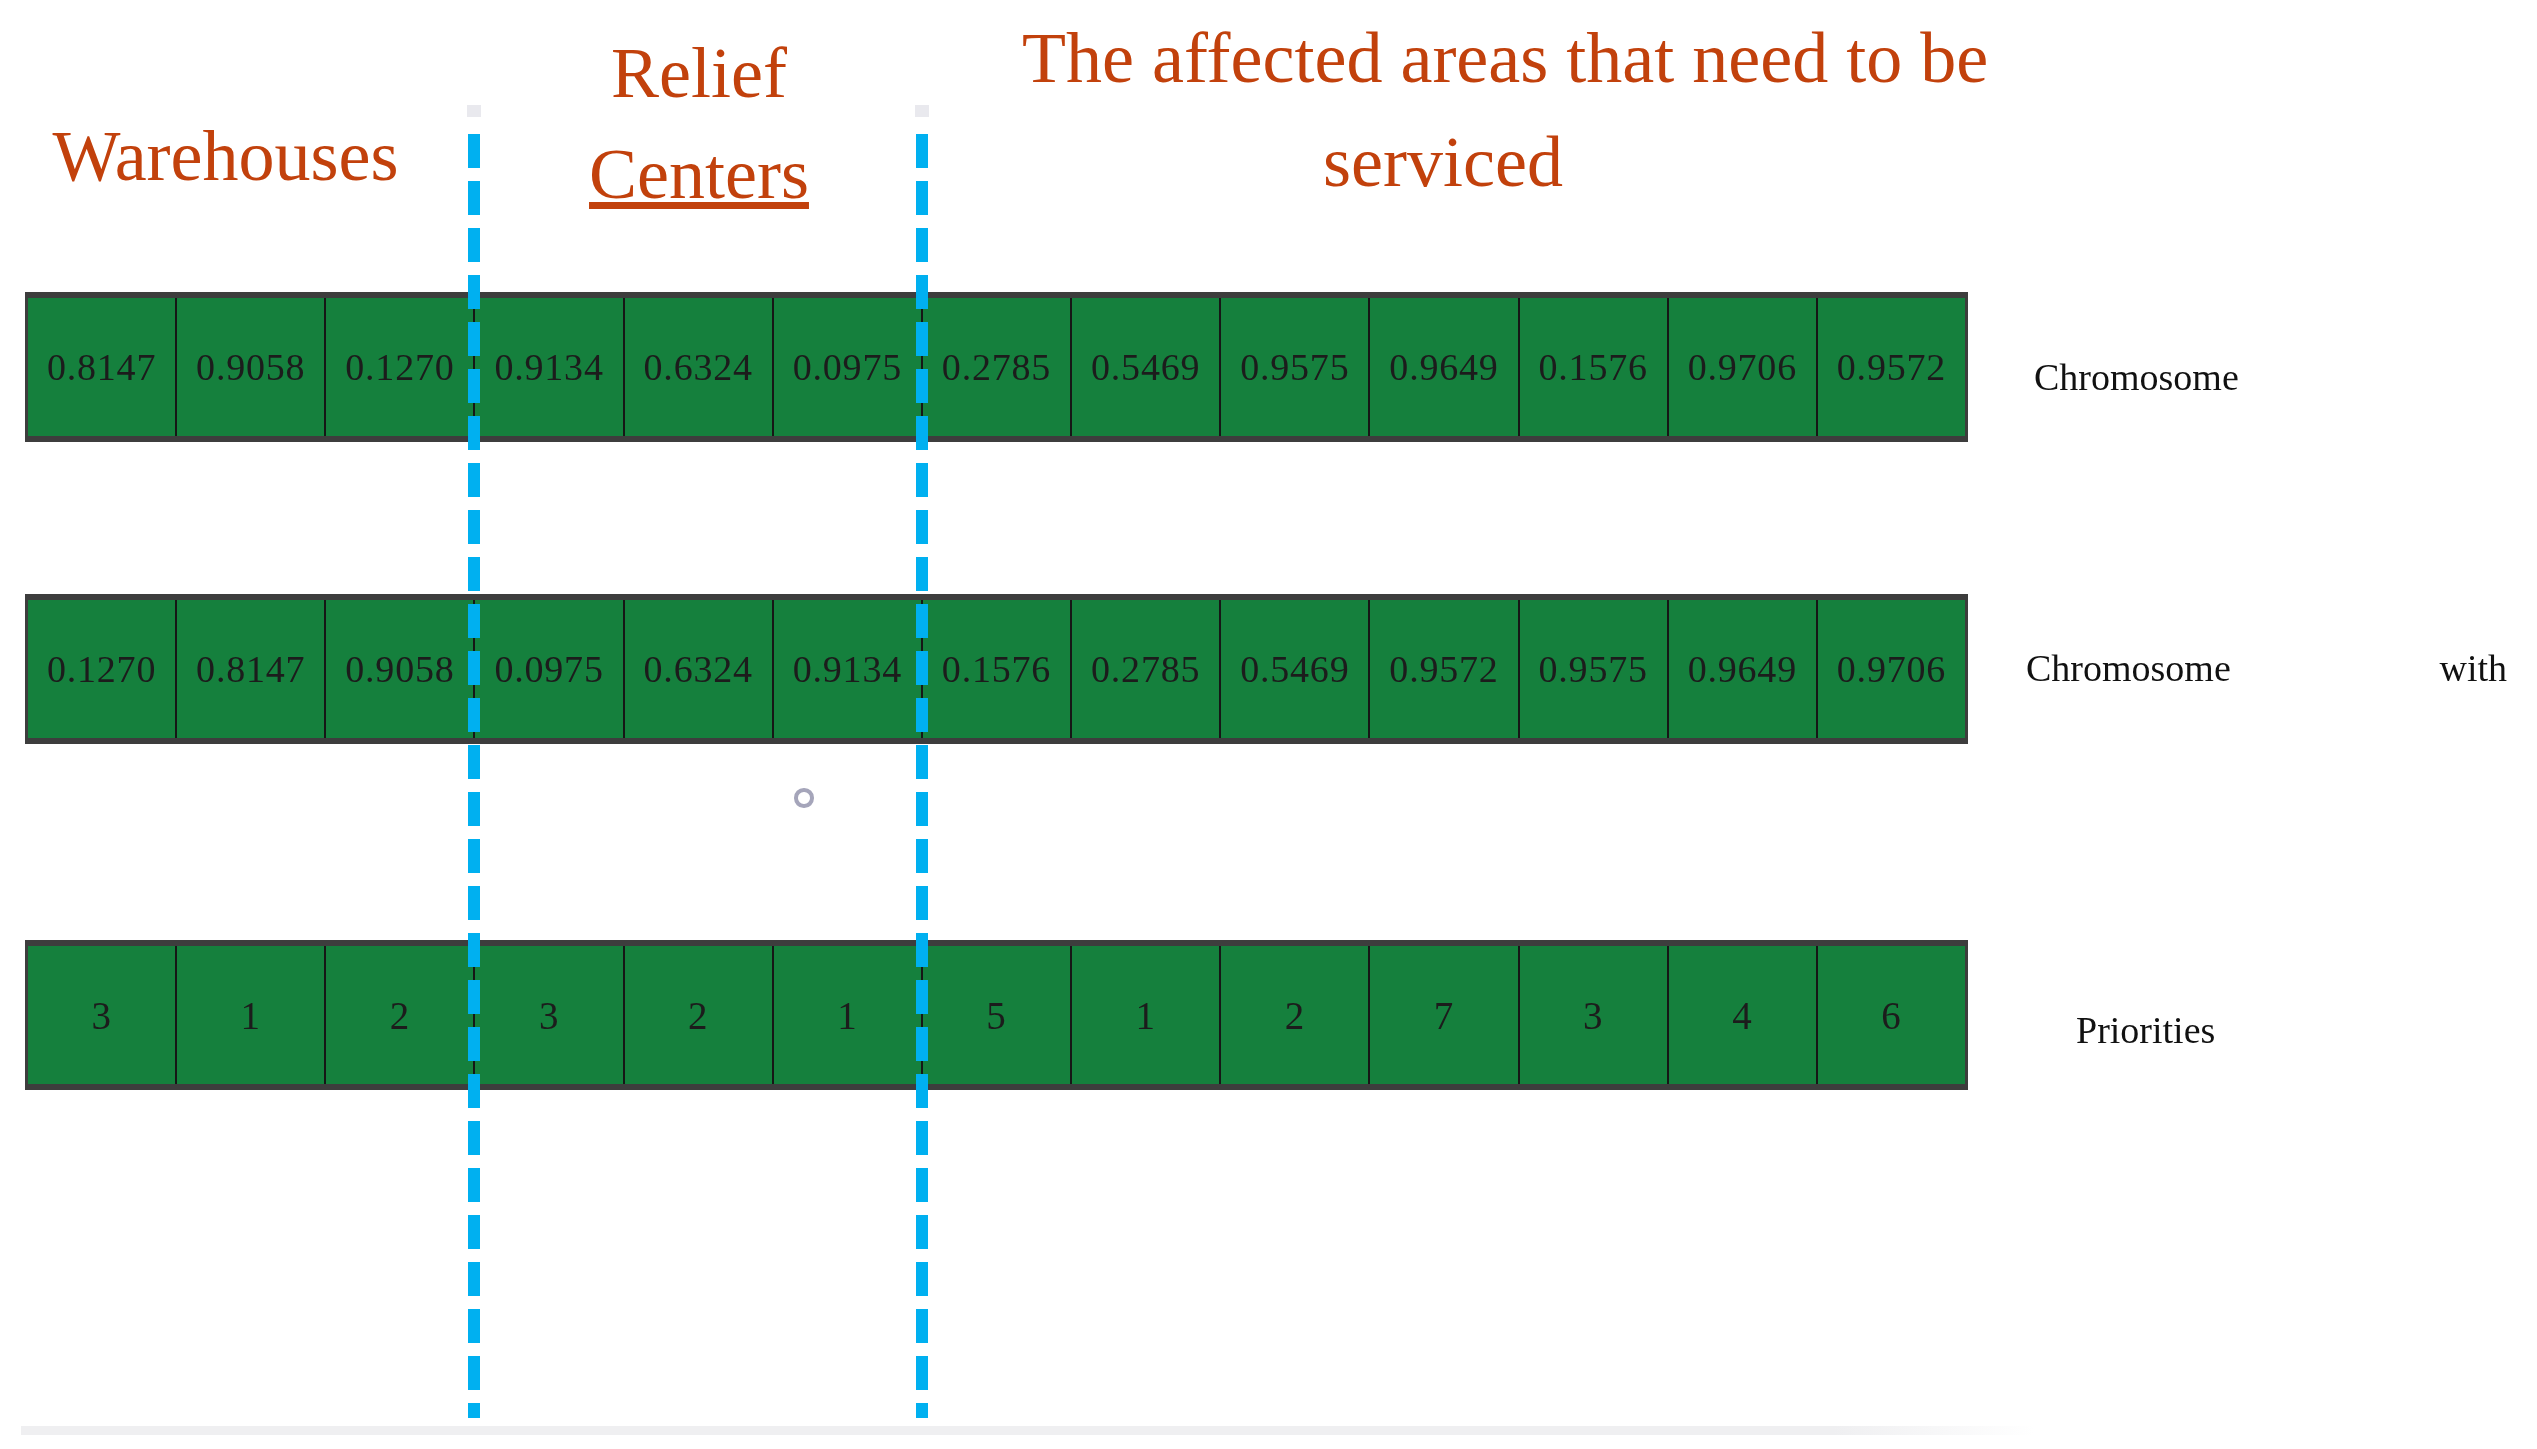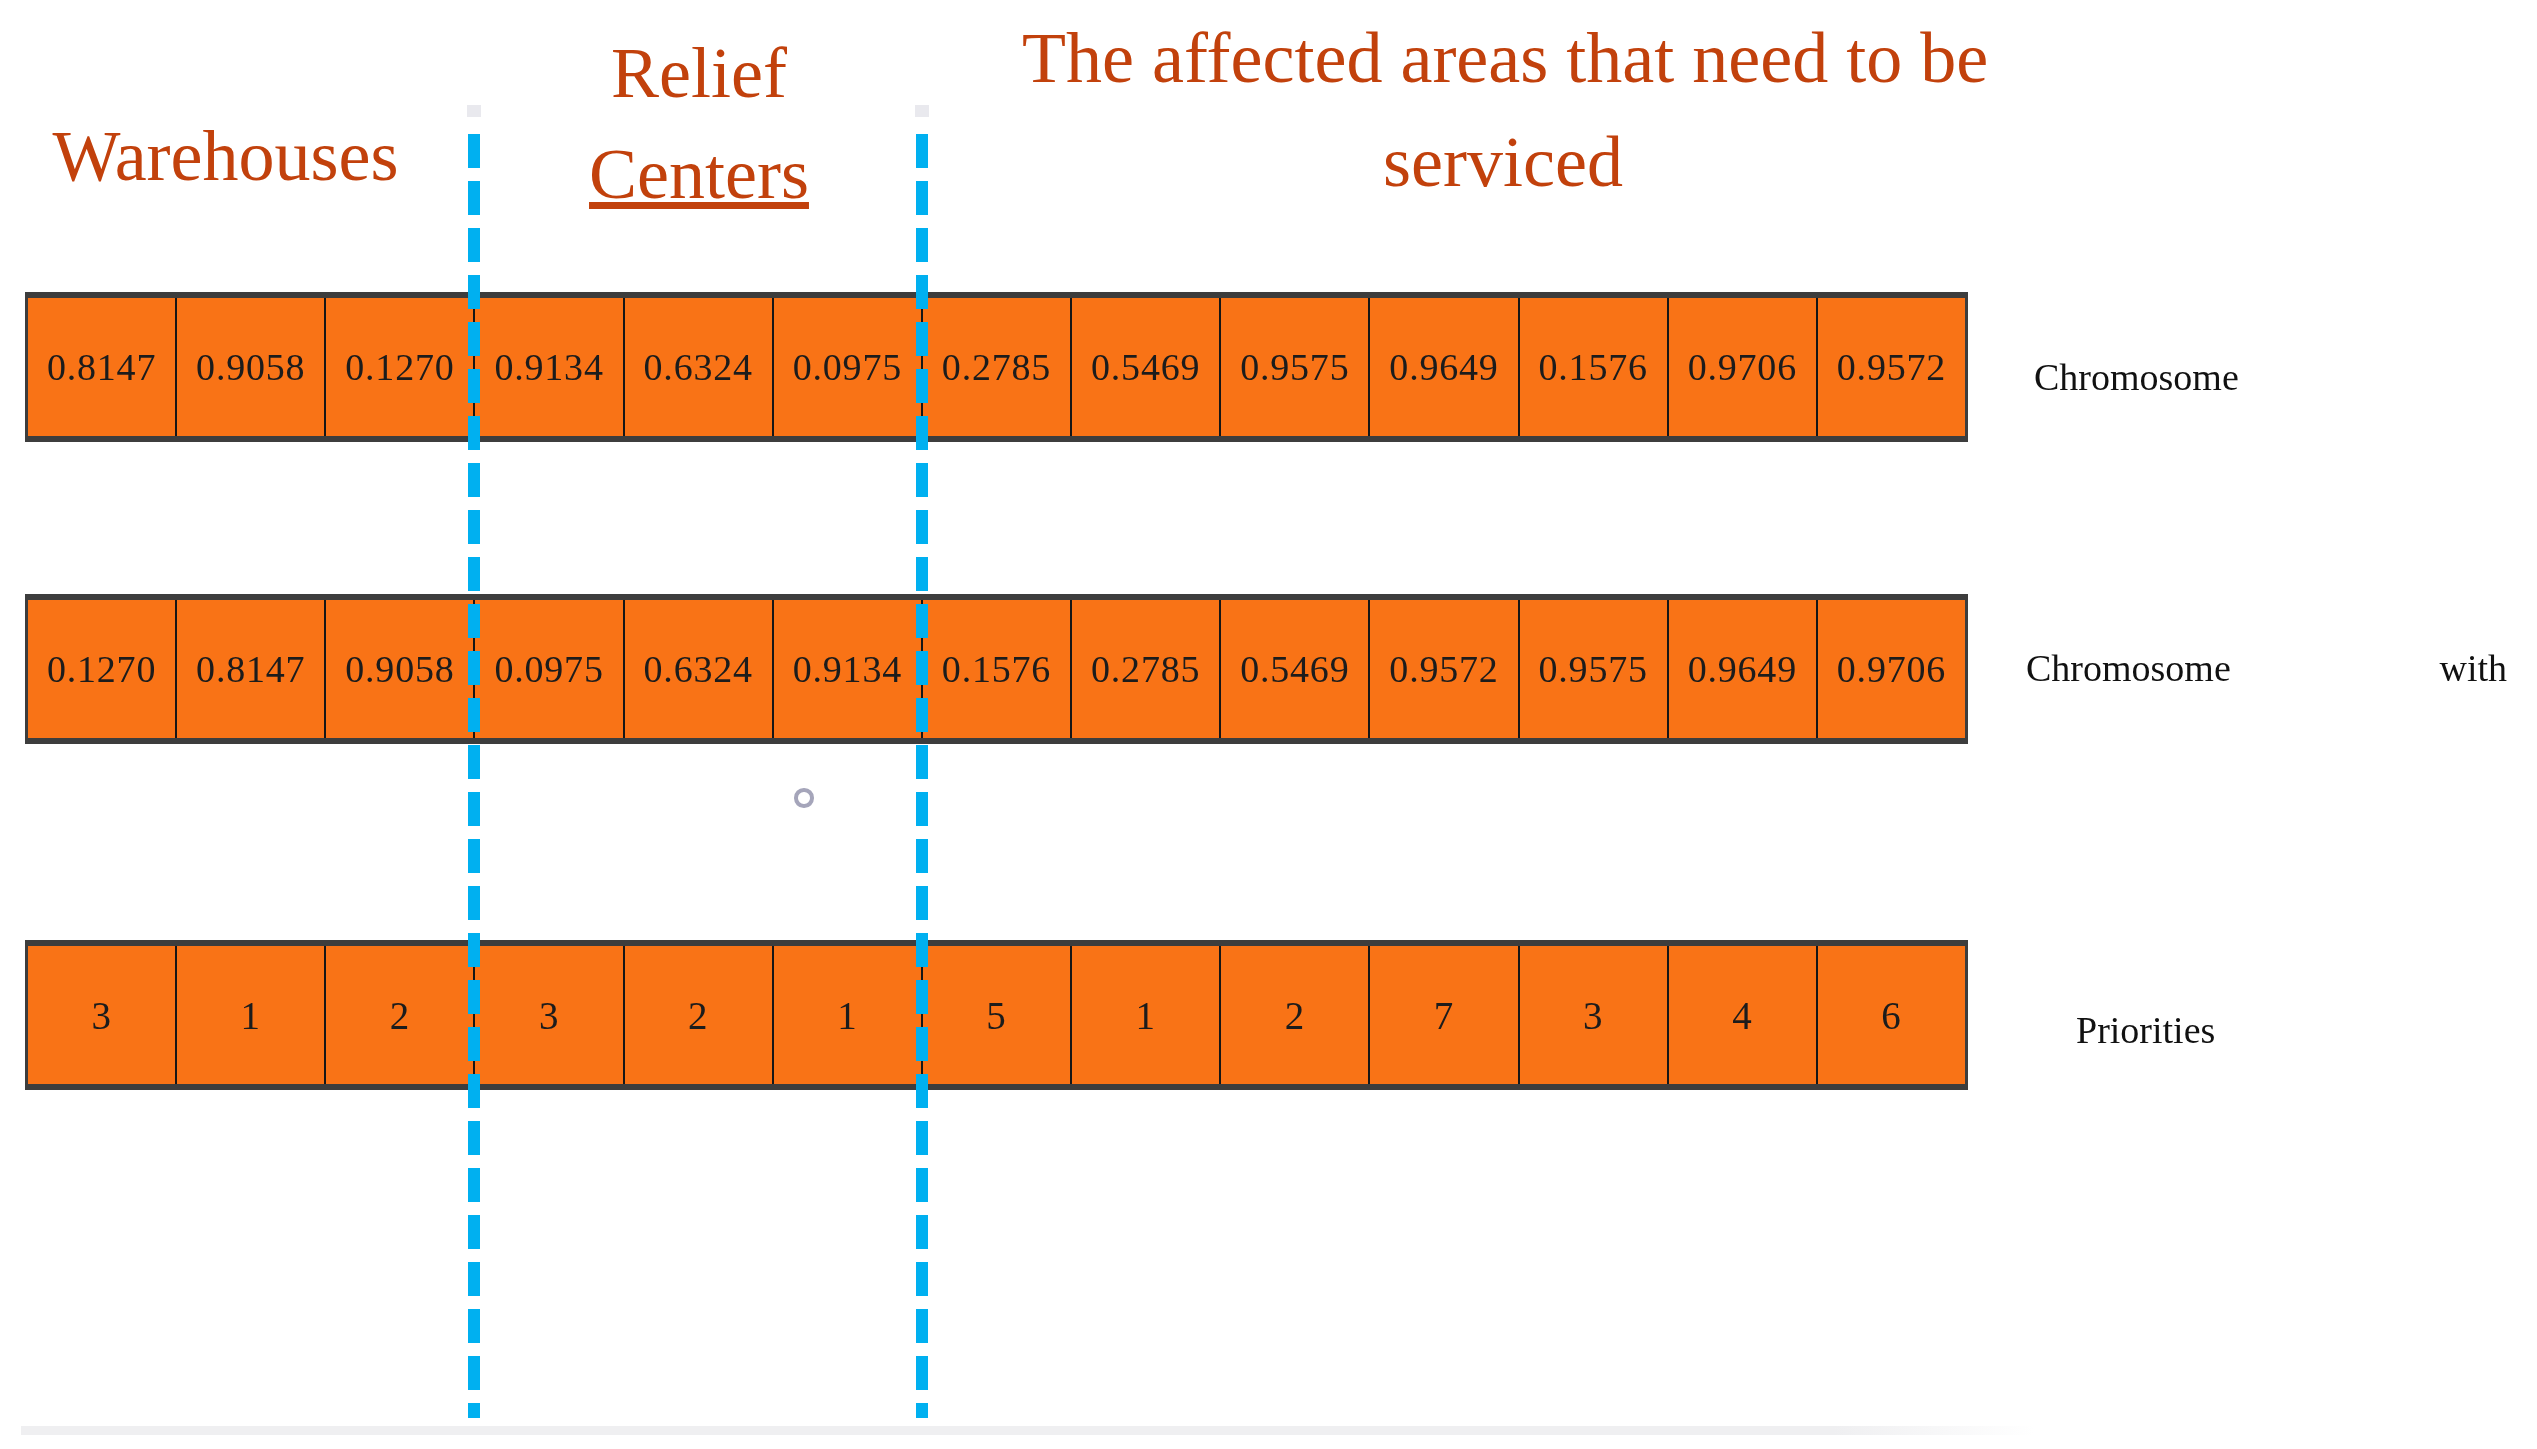--- a/index.html
+++ b/index.html
@@ -23,30 +23,30 @@
     font-size: 72px;
     line-height: 60px;
     text-align: center;
     white-space: nowrap;
     color: #c2410c;
   }
   .lbl-warehouses   { left: 30px;   top: 126px; width: 391px;  }
   .lbl-relief       { left: 511px;  top: 43px;  width: 376px;  }
   .lbl-centers      { left: 511px;  top: 144px; width: 376px; text-decoration: underline;  }
   .lbl-affected-1   { left: 1022px; top: 28px;  width: 842px; }
-  .lbl-affected-2   { left: 1082px; top: 132px; width: 842px; }
+  .lbl-affected-2   { left: 1022px; top: 132px; width: 842px; }
 
   
   .gene-row {
     position: absolute;
     left: 25px;
     width: 1943px;
     height: 150px;
     box-sizing: border-box;
-    background: #f97316;
+    background: #15803d;
     border: solid #3d3d3d;
     border-width: 6px 3px 6px 3px;
     display: flex;
     align-items: stretch;
   }
   .row-chromosome { top: 292px; }
   .row-ordered    { top: 594px; }
   .row-priorities { top: 940px; }
 
   .gene-row .cell {

